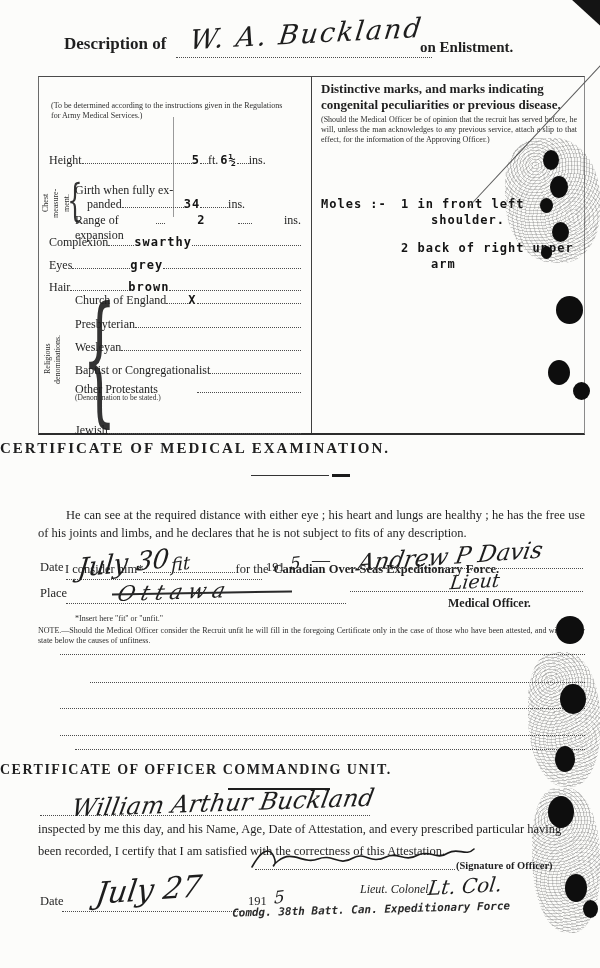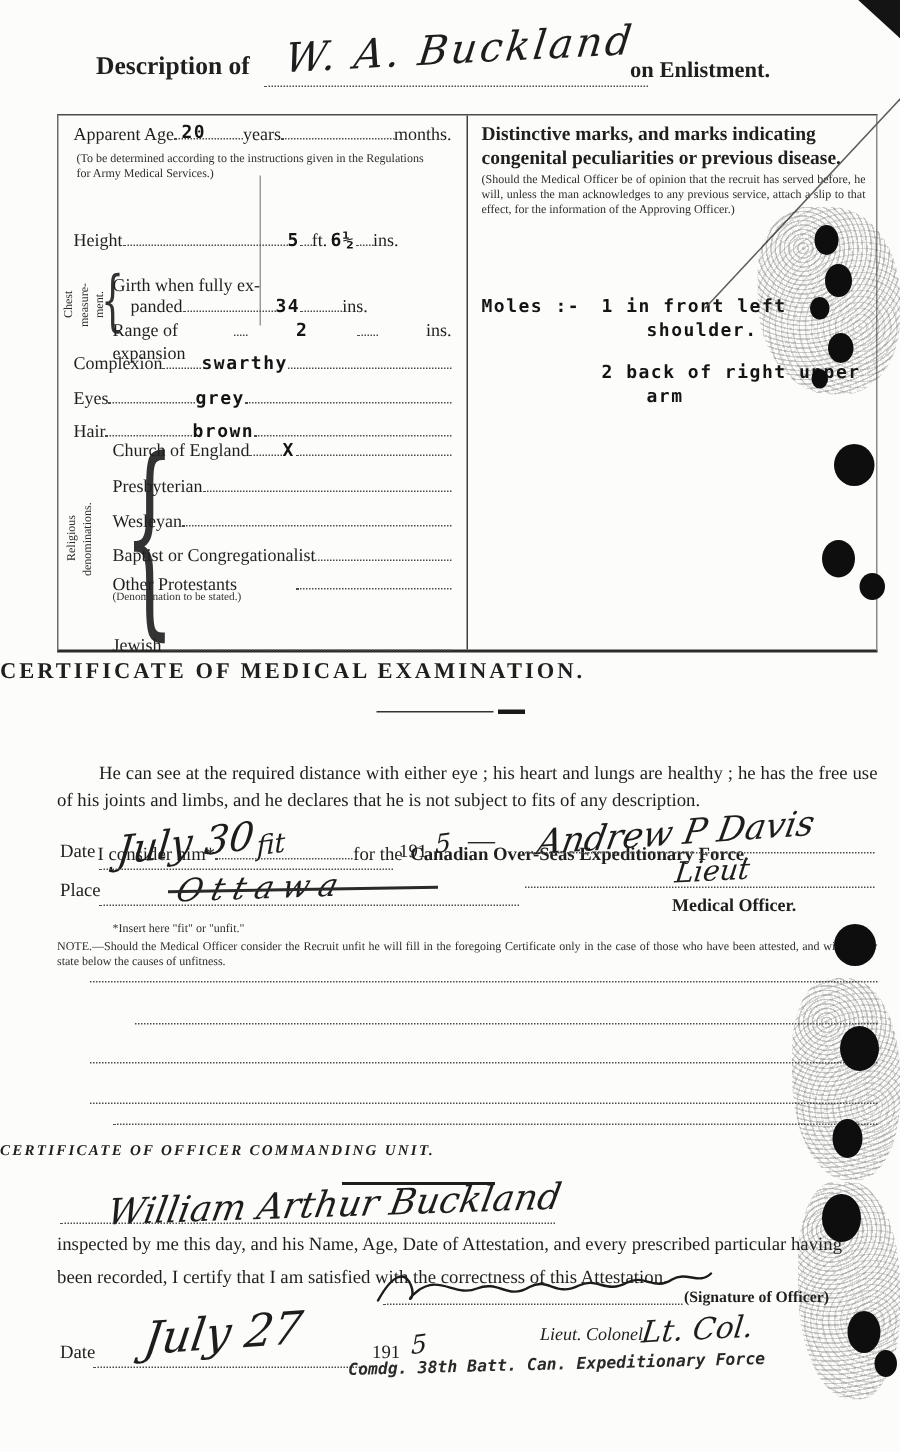--- a/index.html
+++ b/index.html
@@ -65,29 +65,20 @@
 <div class="page">
 
   <span class="abs hdr-prefix" style="left:64px; top:34px;">Description of</span>
   <span class="abs hw hdr-name" style="left:190px; top:18px;">W. A. Buckland</span>
   <div class="dotline" style="left:176px; top:56px; width:256px;"></div>
   <span class="abs hdr-suffix" style="left:420px; top:39px;">on Enlistment.</span>
 
   <div class="box">
     <div class="vdivider"></div>
 
-    <div class="row" style="left:10px; top:5px; width:252px;">
-      <span>Apparent Age</span>
-      <span class="leader" style="width:46px;">
-          <span class="over tw">20</span>
-        </span>
-      <span>years</span>
-      <span class="leader grow"></span>
-      <span>months.</span>
-    </div>
     <div class="abs small" style="left:12px; top:24px; width:242px;">(To be determined according to the instructions given in the Regulations for Army Medical Services.)</div>
     <div class="vmark" style="left:134px; top:40px; width:1px; height:100px;"></div>
 
     <div class="row" style="left:10px; top:76px; width:252px;">
       <span>Height</span>
       <span class="leader" style="width:110px;"></span>
       <span class="tw">5</span>
       <span class="leader" style="width:8px;"></span>
       <span>ft.</span>
       <span class="tw" style="margin-left:2px;">6½</span>
@@ -210,21 +201,21 @@
 
   <div class="fn" style="left:75px; top:614px;">*Insert here "fit" or "unfit."</div>
   <div class="fn" style="left:38px; top:626px; width:547px; text-align:justify;">NOTE.—Should the Medical Officer consider the Recruit unfit he will fill in the foregoing Certificate only in the case of those who have been attested, and will briefly state below the causes of unfitness.</div>
 
   <div class="dotline" style="left:60px; top:653px; width:525px;"></div>
   <div class="dotline" style="left:90px; top:681px; width:495px;"></div>
   <div class="dotline" style="left:60px; top:707px; width:525px;"></div>
   <div class="dotline" style="left:60px; top:734px; width:525px;"></div>
   <div class="dotline" style="left:75px; top:748px; width:510px;"></div>
 
-  <div class="cert-title" style="top:762px; font-size:10px; letter-spacing:1.5px;font-style:italic;">CERTIFICATE OF OFFICER COMMANDING UNIT.</div>
+  <div class="cert-title" style="top:762px; font-size:14px; letter-spacing:1.5px;">CERTIFICATE OF OFFICER COMMANDING UNIT.</div>
   <div class="abs" style="left:228px; top:788px; width:102px; height:2px; background:#1e1e1e;"></div>
 
   <span class="abs hw" style="left:72px; top:789px; font-size:24px; transform:rotate(-2deg) skewX(-12deg); white-space:nowrap;">William Arthur Buckland</span>
   <div class="dotline" style="left:40px; top:814px; width:330px;"></div>
   <div class="abs" style="left:38px; top:822px; width:547px; font-size:12.5px;">inspected by me this day, and his Name, Age, Date of Attestation, and every prescribed particular having</div>
   <div class="abs" style="left:38px; top:844px; width:547px; font-size:12.5px;">been recorded, I certify that I am satisfied with the correctness of this Attestation.</div>
 
   <svg class="abs" style="left:248px; top:843px;" width="230" height="28" viewBox="0 0 230 28">
     <path d="M4 24 C 14 6, 22 4, 26 14 C 30 24, 20 26, 30 18 C 45 6, 55 22, 70 16 C 85 10, 90 24, 105 15 C 118 8, 122 22, 138 14 C 150 8, 156 20, 170 12 C 182 6, 188 18, 200 10 C 210 4, 218 14, 226 6" fill="none" stroke="#1c1c1c" stroke-width="1.6" stroke-linecap="round"></path>
   </svg>

